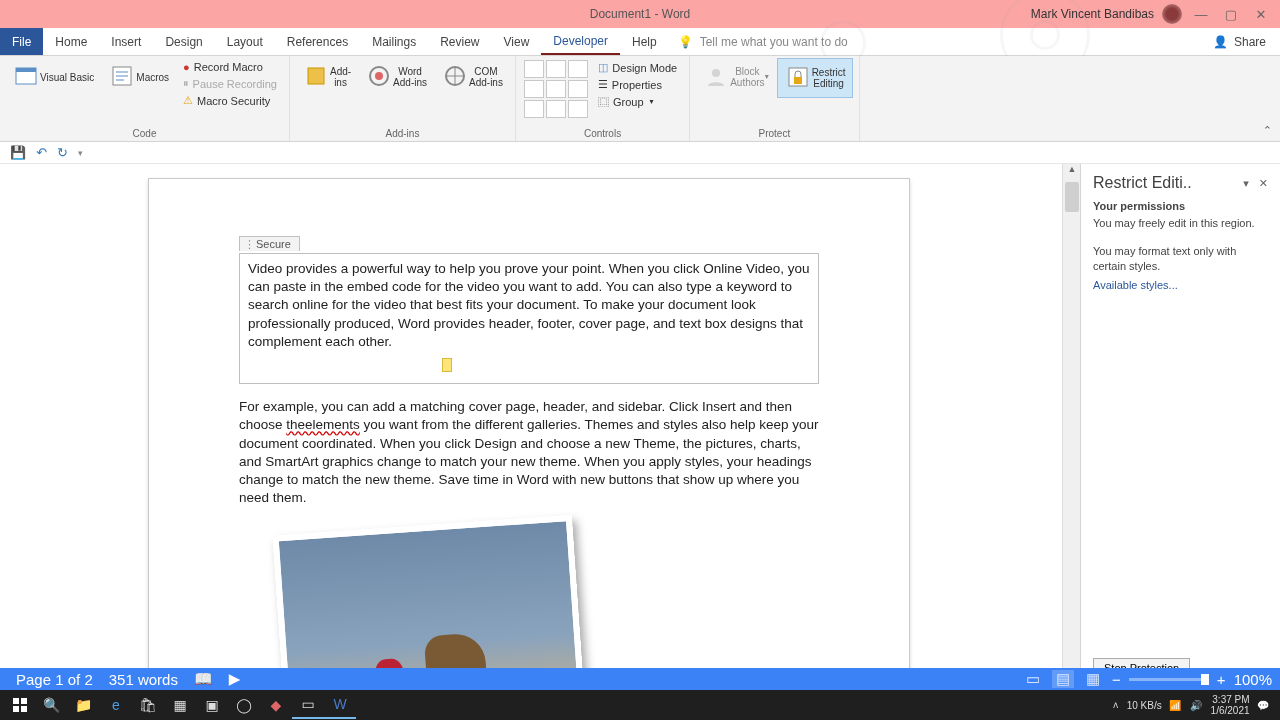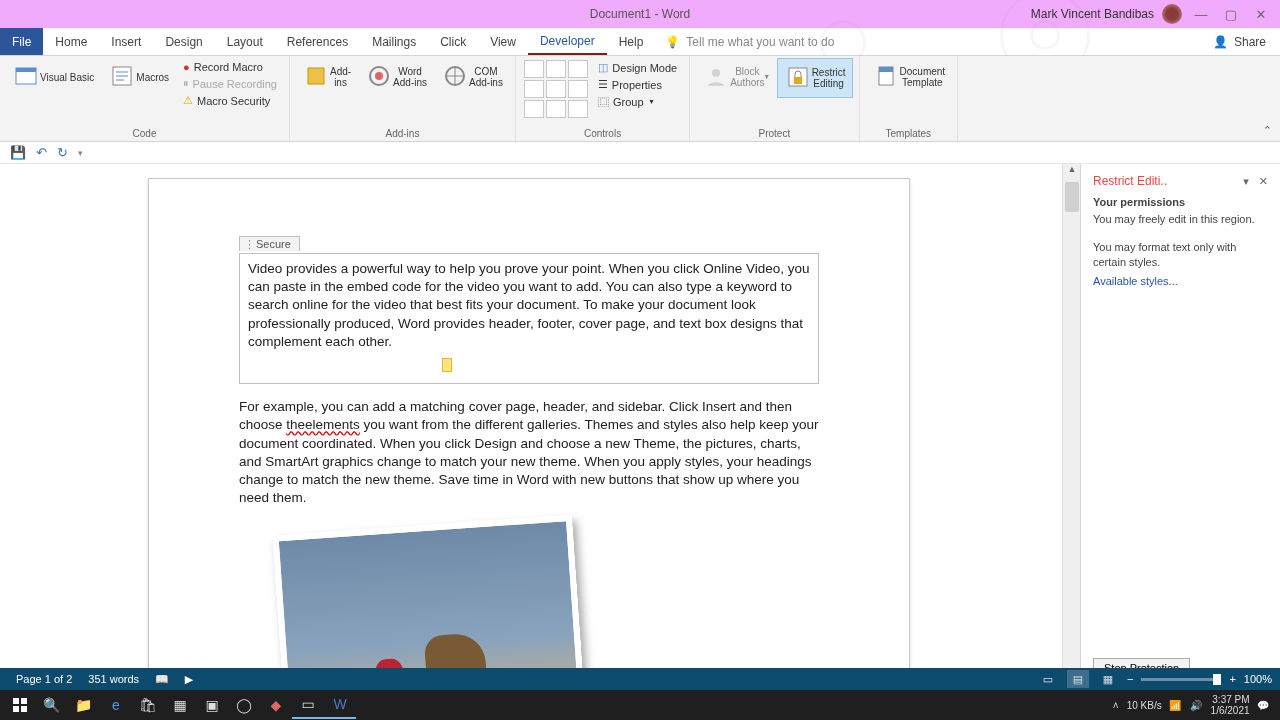--- a/index.html
+++ b/index.html
@@ -1,19 +1,19 @@
 <!DOCTYPE html>
 <html><head>
 <meta charset="utf-8">
 <style>
 * { margin: 0; padding: 0; box-sizing: border-box; font-family: "Segoe UI", Arial, sans-serif; }
 body { width: 1280px; height: 720px; overflow: hidden; background: #fff; position: relative; }
 
 
-.titlebar { height: 28px; background: #f0abfc; display: flex; align-items: center; padding: 0 8px; position: relative; }
+.titlebar { height: 28px; background: #fca5a5; display: flex; align-items: center; padding: 0 8px; position: relative; }
 .titlebar .doc-title { position: absolute; left: 50%; transform: translateX(-50%); font-size: 12px; color: #555; }
 .titlebar .user-area { margin-left: auto; display: flex; align-items: center; gap: 8px; }
 .titlebar .user-name { font-size: 12px; color: #333; }
 .titlebar .avatar { width: 20px; height: 20px; border-radius: 50%; background: radial-gradient(circle, #8a3a3a 40%, #d4a0a0 100%); }
 .titlebar .winbtn { width: 22px; height: 20px; display: flex; align-items: center; justify-content: center; color: #666; font-size: 13px; cursor: pointer; }
 .titlebar .deco { position:absolute; left:820px; top:-10px; width:300px; height:90px; pointer-events:none; opacity:.08; }
 .titlebar .deco .c { position:absolute; border:3px solid #999; border-radius:50%; }
 
 
 .ribbon-tabs { height: 28px; background: #fff; display: flex; align-items: stretch; border-bottom: 1px solid #d4d4d4; font-size: 12px; }
@@ -59,28 +59,28 @@
 .photo .subj2 { position:absolute; left:48%; bottom:12%; width:60px; height:60px; background:#7a5a35; border-radius:30% 50% 20% 10%; }
 
 .vscroll { width:18px; background:#f0f0f0; border-left:1px solid #ddd; position:relative; }
 .vscroll .arrow { position:absolute; left:0; width:18px; height:16px; text-align:center; font-size:9px; color:#666; cursor:pointer; }
 .vscroll .arrow.up { top:0; } .vscroll .arrow.down { bottom:0; }
 .vscroll .thumb { position:absolute; left:2px; top:18px; width:14px; height:30px; background:#cfcfcf; border-radius:2px; }
 
 
 .pane { width:200px; border-left:1px solid #d4d4d4; background:#fff; padding:10px 12px; font-size:11px; color:#444; position:relative; }
 .pane-h { display:flex; align-items:center; gap:4px; margin-bottom:8px; }
-.pane-h .ttl { font-size:12px; color:#ef4444; font-weight:400; flex:1; white-space:nowrap; overflow:hidden; }
+.pane-h .ttl { font-size:16px; color:#404040; font-weight:400; flex:1; white-space:nowrap; overflow:hidden; }
 .pane-h .drop { color:#666; cursor:pointer; }
 .pane-h .close { color:#666; cursor:pointer; margin-left:6px; }
 .pane .sect { font-weight:600; margin:6px 0 4px; }
 .pane p { margin-bottom:6px; line-height:1.3; }
 .pane a { color:#2b579a; text-decoration:none; cursor:pointer; }
 .pane .stopbtn { position:absolute; bottom:12px; left:12px; border:1px solid #adadad; background:#f3f3f3; padding:3px 10px; font-size:11px; cursor:pointer; }
-.status { position:absolute; bottom:0; left:0; right:0; height:22px; background:#0c4a6e; color:#fff; display:flex; align-items:center; font-size:11px; padding:0 8px; }
+.status { position:absolute; bottom:0; left:0; right:0; height:22px; background:#3b82f6; color:#fff; display:flex; align-items:center; font-size:15px; padding:0 8px; }
 .status .seg { padding:0 8px; cursor:pointer; }
 .status .right { margin-left:auto; display:flex; align-items:center; gap:8px; }
 .status .viewbtn { width:22px; height:18px; display:flex; align-items:center; justify-content:center; cursor:pointer; opacity:.8; }
 .status .viewbtn.active { background:rgba(255,255,255,.25); }
 .status .zoom-slider { width:80px; height:3px; background:rgba(255,255,255,.4); position:relative; }
 .status .zoom-slider .knob { position:absolute; right:0; top:-4px; width:8px; height:11px; background:#fff; }
 
 
 .taskbar { position:absolute; bottom:0; left:0; right:0; height:30px; background:#1f1f1f; display:flex; align-items:center; padding:0 4px; }
 .taskbar .tbtn { width:32px; height:28px; display:flex; align-items:center; justify-content:center; color:#ddd; cursor:pointer; font-size:14px; }
@@ -110,21 +110,21 @@
 </div>
 
 <div class="ribbon-tabs">
   <div class="tab file">File</div>
   <div class="tab">Home</div>
   <div class="tab">Insert</div>
   <div class="tab">Design</div>
   <div class="tab">Layout</div>
   <div class="tab">References</div>
   <div class="tab">Mailings</div>
-  <div class="tab">Click</div>
+  <div class="tab">Review</div>
   <div class="tab">View</div>
   <div class="tab active">Developer</div>
   <div class="tab">Help</div>
   <div class="tell-me">
     <span class="bulb">💡</span>
     <span>Tell me what you want to do</span>
   </div>
   <div class="share">
     <span>👤</span>
     <span>Share</span>
@@ -255,34 +255,20 @@
               <rect x="8" y="12" width="8" height="7" fill="#e6a817"></rect>
               <path d="M9 12v-3a3 3 0 016 0v3" fill="none" stroke="#888"></path>
             </svg>
           </div>
         <span>Restrict<br>Editing</span>
       </div>
     </div>
     <div class="group-label">Protect</div>
   </div>
 
-  <div class="group">
-    <div class="group-body">
-      <div class="big-btn">
-        <div class="ico">
-            <svg width="24" height="24">
-              <rect x="5" y="3" width="14" height="18" fill="#fff" stroke="#888"></rect>
-              <rect x="5" y="3" width="14" height="5" fill="#5a8fc7"></rect>
-            </svg>
-          </div>
-        <span>Document<br>Template</span>
-      </div>
-    </div>
-    <div class="group-label">Templates</div>
-  </div>
 
   <div class="collapse">⌃</div>
 </div>
 
 <div class="qat">
   <span class="qbtn">💾</span>
   <span class="qbtn">↶</span>
   <span class="qbtn">↻</span>
   <span class="qbtn" style="font-size:9px;color:#888">▾</span>
 </div>

